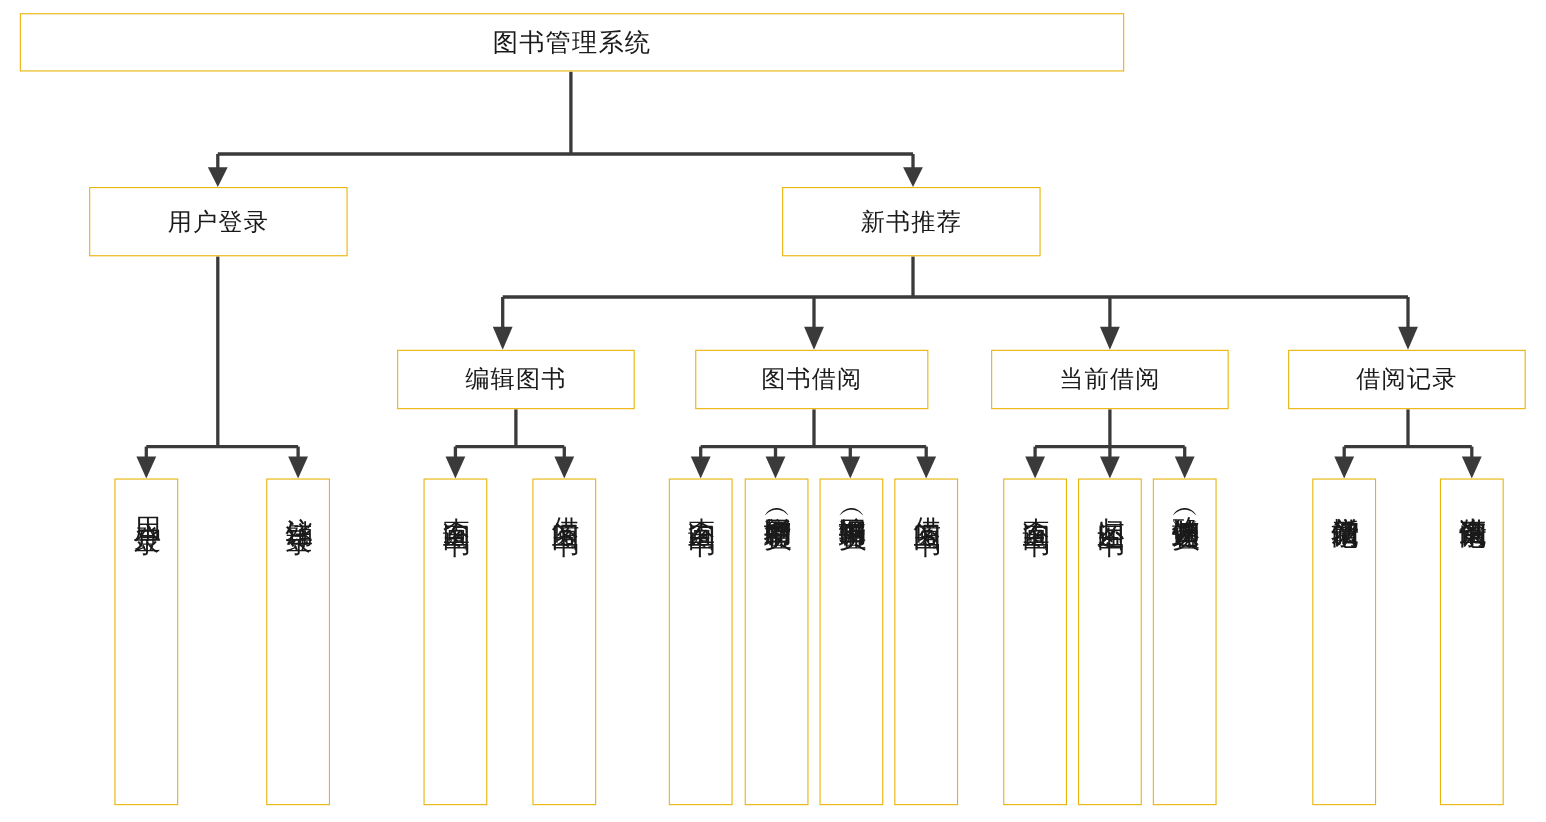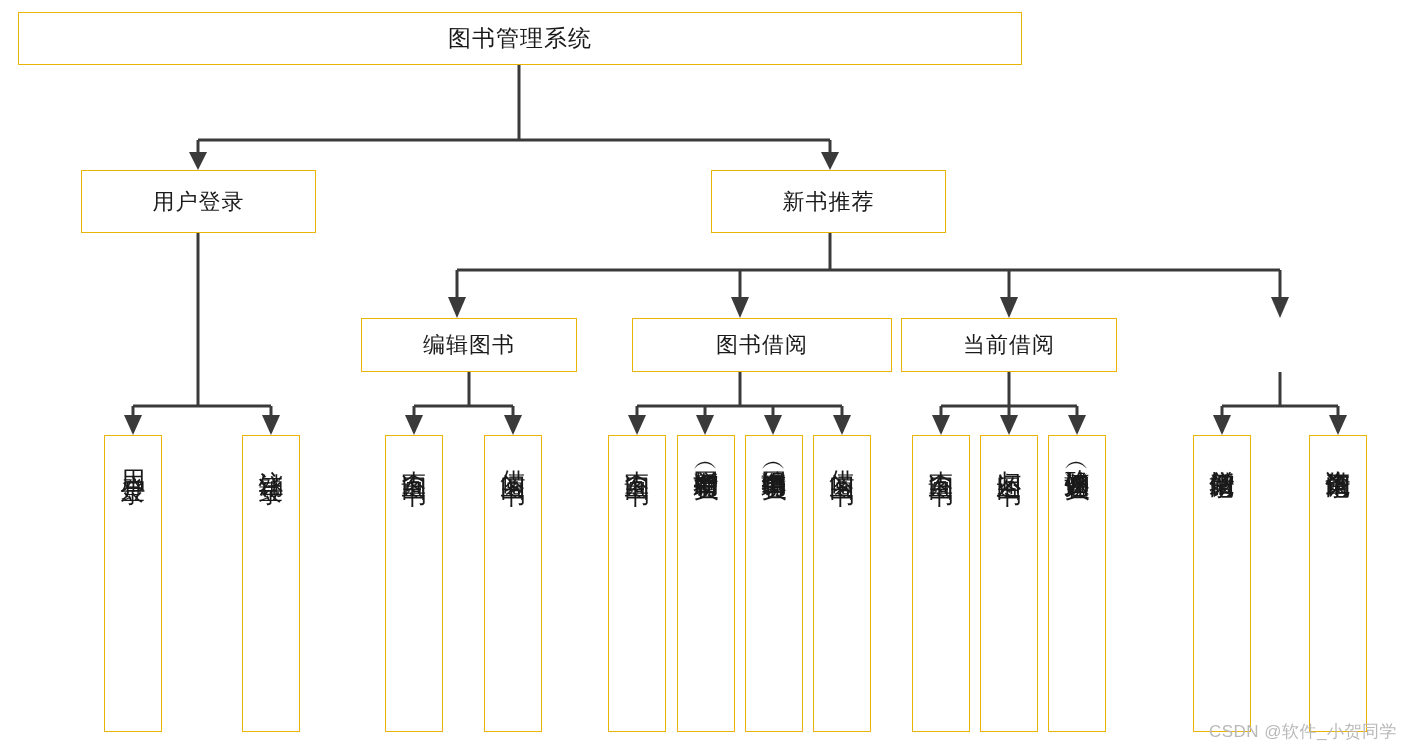--- a/index.html
+++ b/index.html
@@ -148,26 +148,29 @@
   <div class="node h" style="left:81px;top:170px;width:235px;height:63px;">
     <span class="label">用户登录</span>
   </div>
   <div class="node h" style="left:711px;top:170px;width:235px;height:63px;">
     <span class="label">新书推荐</span>
   </div>
 
   <div class="node h" style="left:361px;top:318px;width:216px;height:54px;">
     <span class="label">编辑图书</span>
   </div>
-  <div class="node h" style="left:632px;top:318px;width:260px;height:54px;">
+  <div class="node h" style="left:632px;top:318px;width:212px;height:54px;">
     <span class="label">图书借阅</span>
   </div>
   <div class="node h" style="left:901px;top:318px;width:216px;height:54px;">
     <span class="label">当前借阅</span>
   </div>
+  <div class="node h" style="left:1171px;top:318px;width:216px;height:54px;">
+    <span class="label">借阅记录</span>
+  </div>
 
   <div class="node v" style="left:104px;top:435px;width:58px;height:297px;">
     <span class="label">用户登录</span>
   </div>
   <div class="node v" style="left:242px;top:435px;width:58px;height:297px;">
     <span class="label">注销登录</span>
   </div>
 
   <div class="node v" style="left:385px;top:435px;width:58px;height:297px;">
     <span class="label">查询图书</span>
@@ -199,15 +202,14 @@
     <span class="label">确认归还（管理员）</span>
   </div>
 
   <div class="node v tall" style="left:1193px;top:435px;width:58px;height:297px;">
     <span class="label">新增借阅记录</span>
   </div>
   <div class="node v tall" style="left:1309px;top:435px;width:58px;height:297px;">
     <span class="label">查询借阅记录</span>
   </div>
 
-  <div class="watermark">CSDN @软件_小贺同学</div>
 
 </div>
 
 </body></html>

